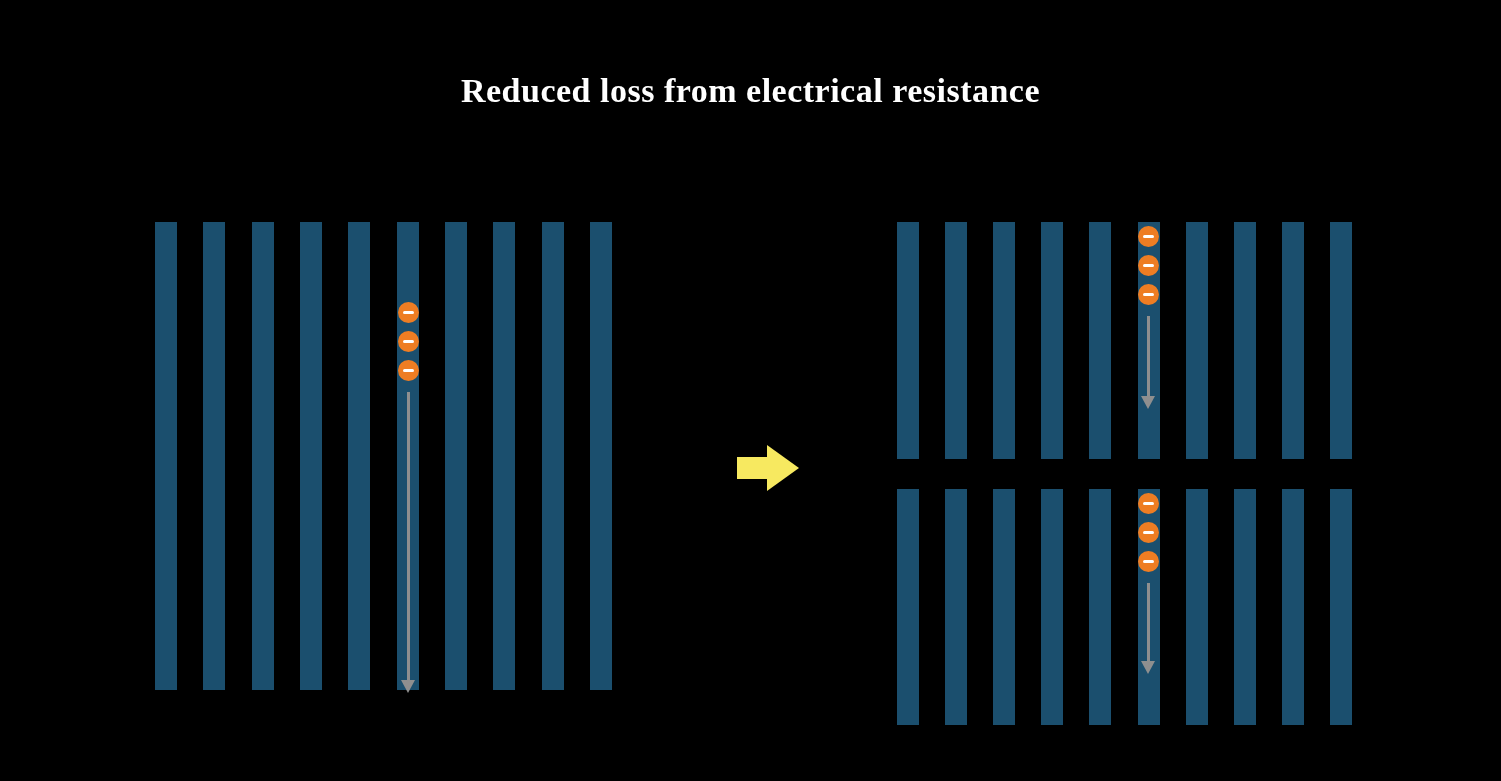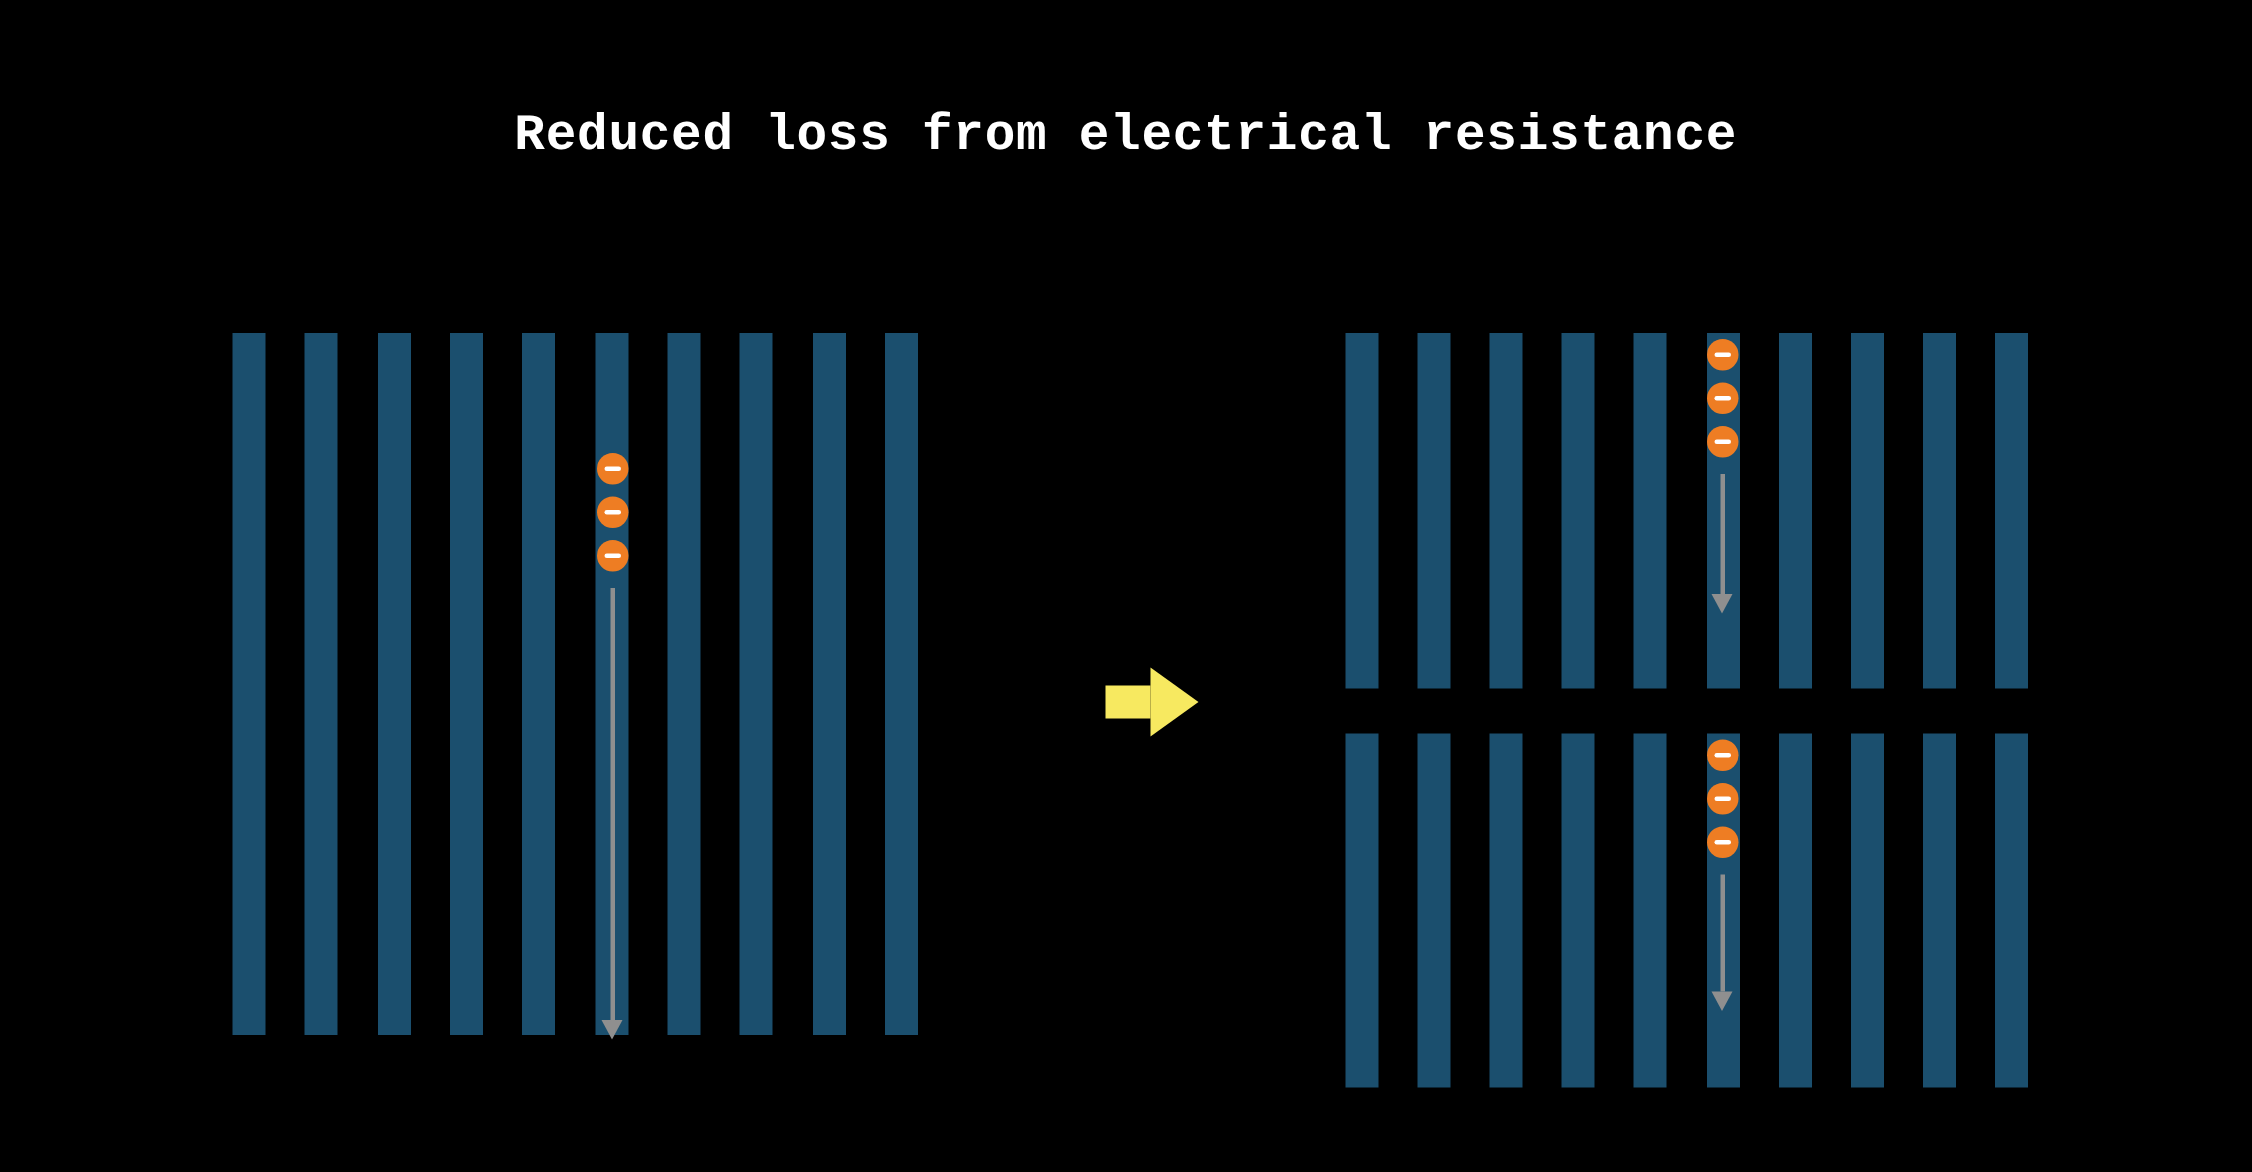--- a/index.html
+++ b/index.html
@@ -6,21 +6,21 @@
     margin: 0;
     padding: 0;
     background: #000;
   }
   #page {
     position: relative;
     width: 1501px;
     height: 781px;
     background: var(--background, #000000);
     overflow: hidden;
-    font-family: Liberation Mono, monospace;
+    font-family: Liberation Serif, serif;
   }
 
   
   .title {
     position: absolute;
     top: 72px;
     left: 0;
     right: 0;
     text-align: center;
     color: var(--title-text, #ffffff);

